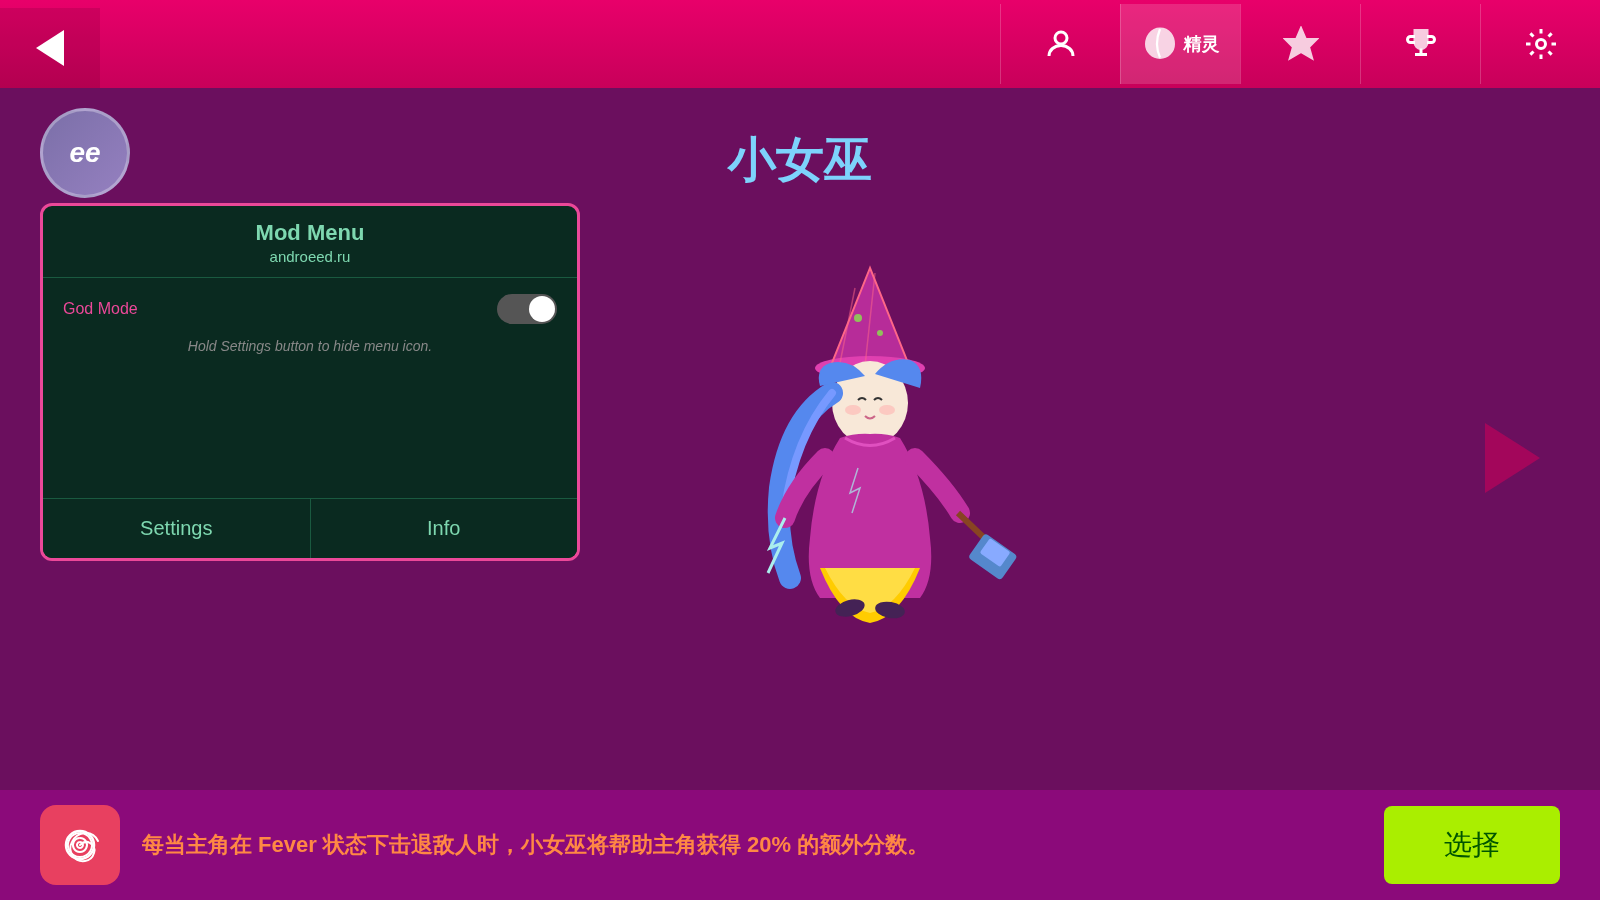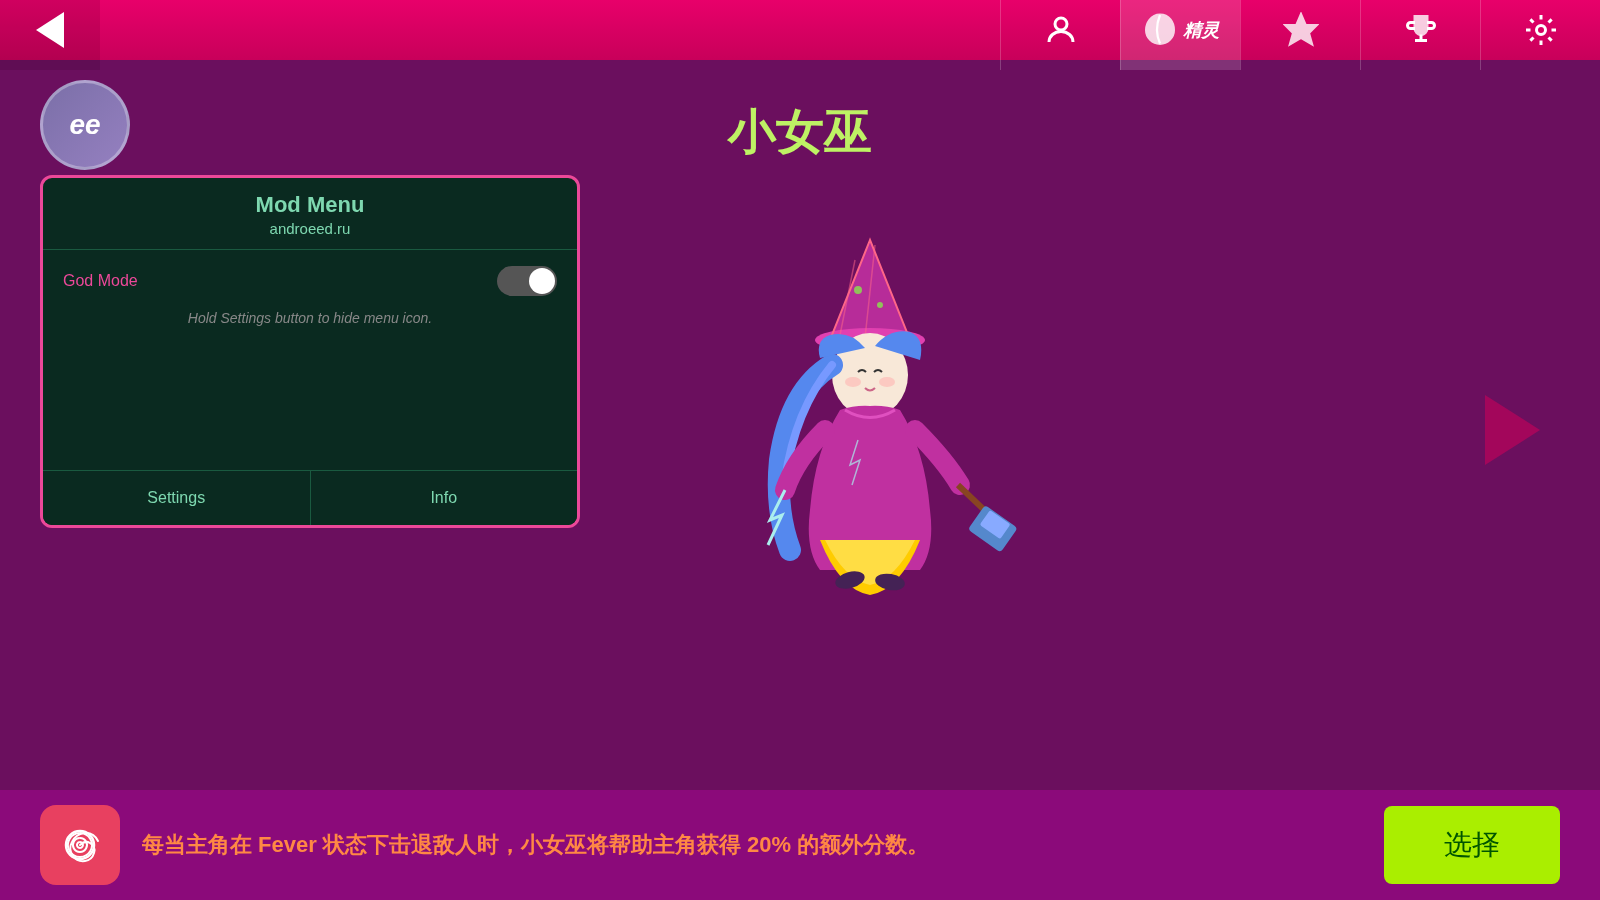--- a/index.html
+++ b/index.html
@@ -8,27 +8,26 @@
       height: 900px;
       overflow: hidden;
       background-color: #6b0f5e;
       font-family: 'Arial', sans-serif;
       position: relative;
     }
 
     
     .top-bar {
       width: 100%;
-      height: 60px;
+      height: 88px;
       background: linear-gradient(to bottom, #e8006a, #c8005a);
       display: flex;
-      align-items: center;
+      align-items: flex-end;
       position: relative;
       z-index: 10;
-      font-style: italic;
     }
     .back-btn {
       width: 100px;
       height: 80px;
       display: flex;
       align-items: center;
       justify-content: center;
       cursor: pointer;
       background: rgba(0,0,0,0.1);
     }
@@ -184,35 +183,35 @@
 
     .mod-menu-footer {
       display: flex;
       border-top: 1px solid #1a5a40;
     }
     .footer-btn {
       flex: 1;
       padding: 18px;
       text-align: center;
       color: #7ed8b0;
-      font-size: 16px;
+      font-size: 20px;
       cursor: pointer;
       background: #0a2a20;
     }
     .footer-btn:first-child {
       border-right: 1px solid #1a5a40;
     }
 
     
     .char-title {
       position: absolute;
       top: 40px;
       left: 50%;
       transform: translateX(-50%);
-      color: #bef264;
+      color: #7dd3fc;
       font-size: 48px;
       font-weight: bold;
       white-space: nowrap;
     }
 
     
     .char-image-area {
       position: absolute;
       top: 80px;
       left: 520px;

